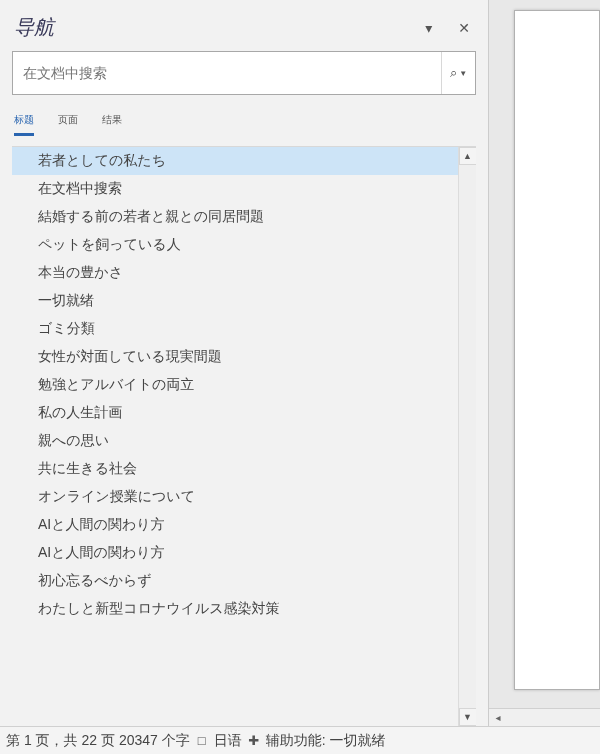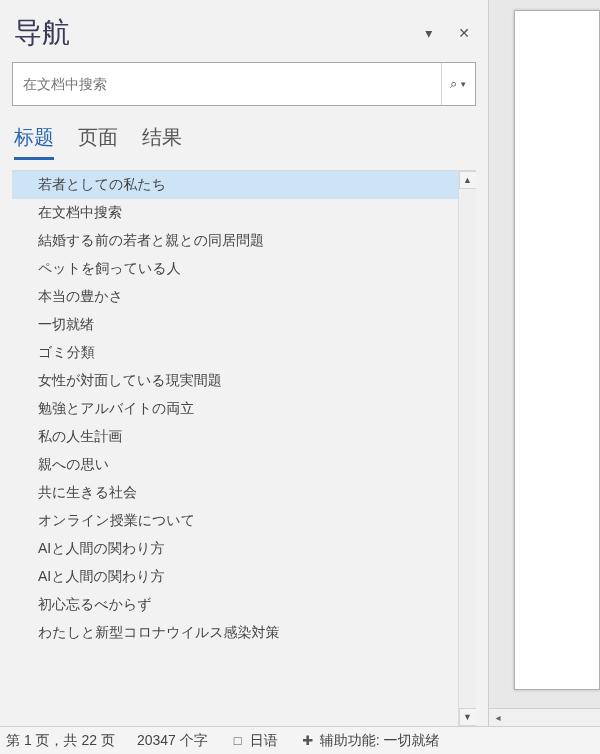--- a/index.html
+++ b/index.html
@@ -59,23 +59,24 @@
     color: #666;
     font-size: 10px;
   }
   .pane-header {
     display: flex;
     align-items: center;
     justify-content: space-between;
     padding: 4px 2px 10px 2px;
   }
   .pane-title {
-    font-size: 28px;
+    font-size: 20px;
     color: #3a3a5a;
     font-weight: normal;
+    font-style: italic;
   }
   .pane-controls {
     display: flex;
     gap: 18px;
     color: #555;
   }
   .ctrl-btn {
     font-size: 14px;
     cursor: pointer;
     padding: 2px 4px;
@@ -110,21 +111,21 @@
   .search-btn .caret { font-size: 8px; margin-left: 2px; color: #555; }
   .tabs {
     display: flex;
     gap: 24px;
     padding: 0 2px;
     margin-bottom: 10px;
   }
   .tab {
     padding-bottom: 6px;
     color: #555;
-    font-size: 20px;
+    font-size: 10px;
     cursor: pointer;
   }
   .tab.active {
     color: #2a65b0;
     border-bottom: 3px solid #2a65b0;
   }
   .headings-wrap {
     flex: 1;
     position: relative;
     border-top: 1px solid #d8d8d8;
@@ -175,21 +176,21 @@
   }
   .status-bar {
     height: 28px;
     background: #f4f4f4;
     border-top: 1px solid #d0d0d0;
     display: flex;
     align-items: center;
     padding: 0 6px;
     font-size: 14px;
     color: #444;
-    gap: 22px;
+    gap: 4px;
     white-space: nowrap;
     overflow: hidden;
   }
   .status-item {
     display: flex;
     align-items: center;
     gap: 4px;
   }
   .sb-icon {
     width: 16px;

